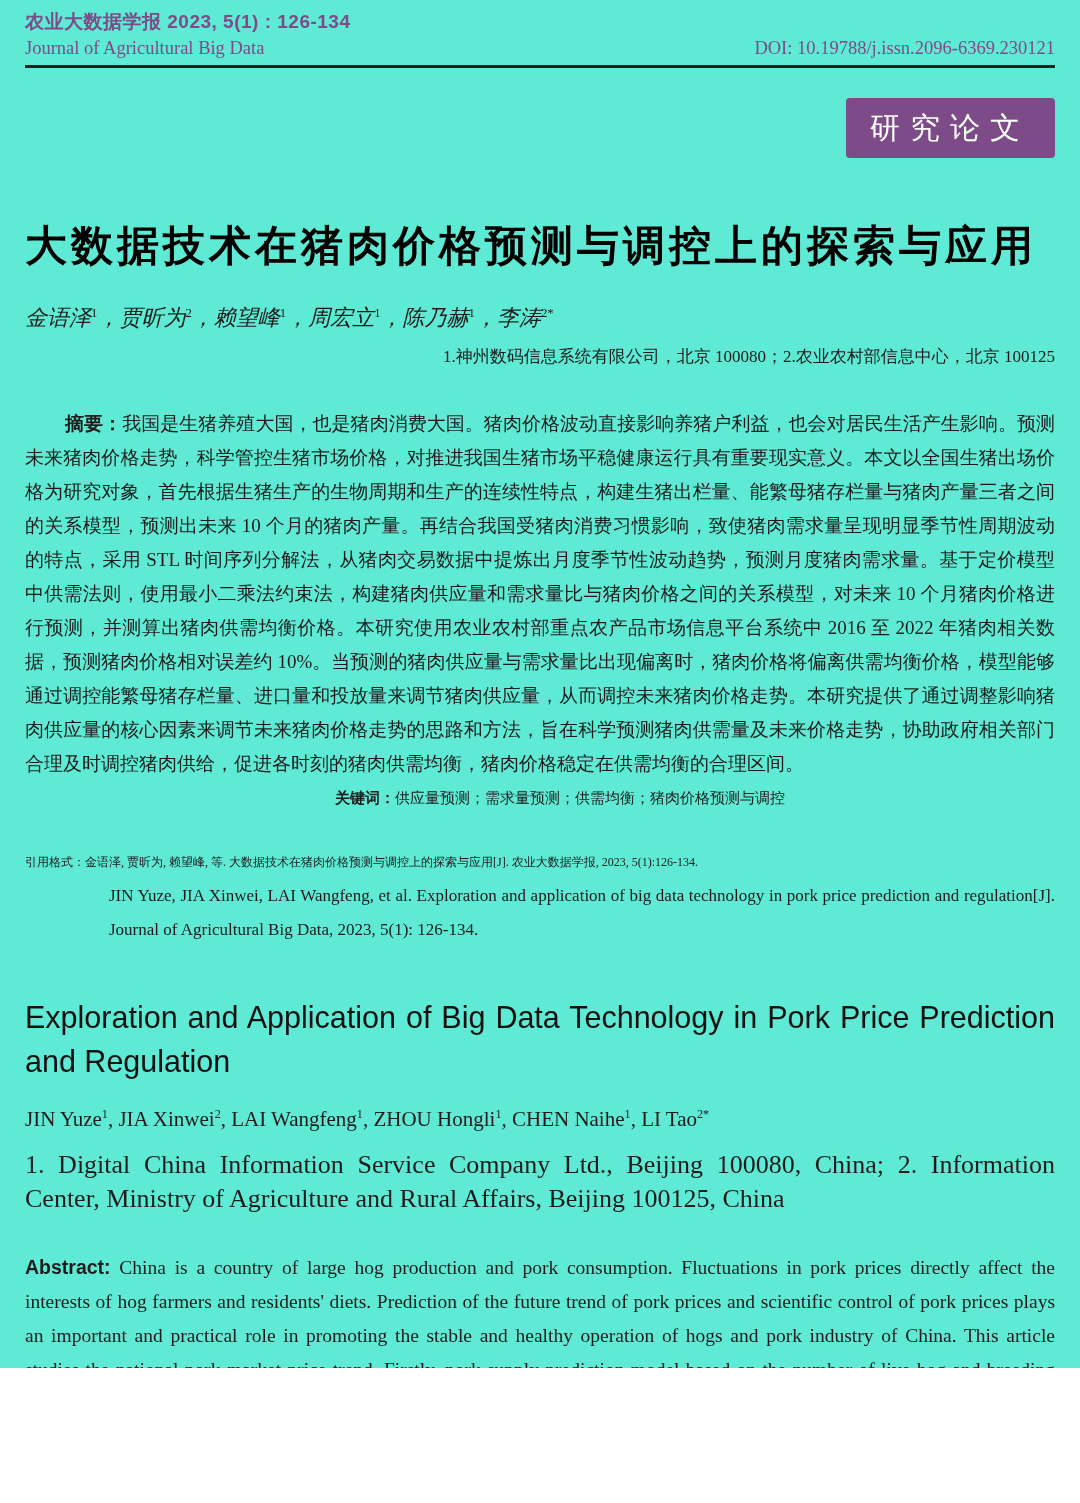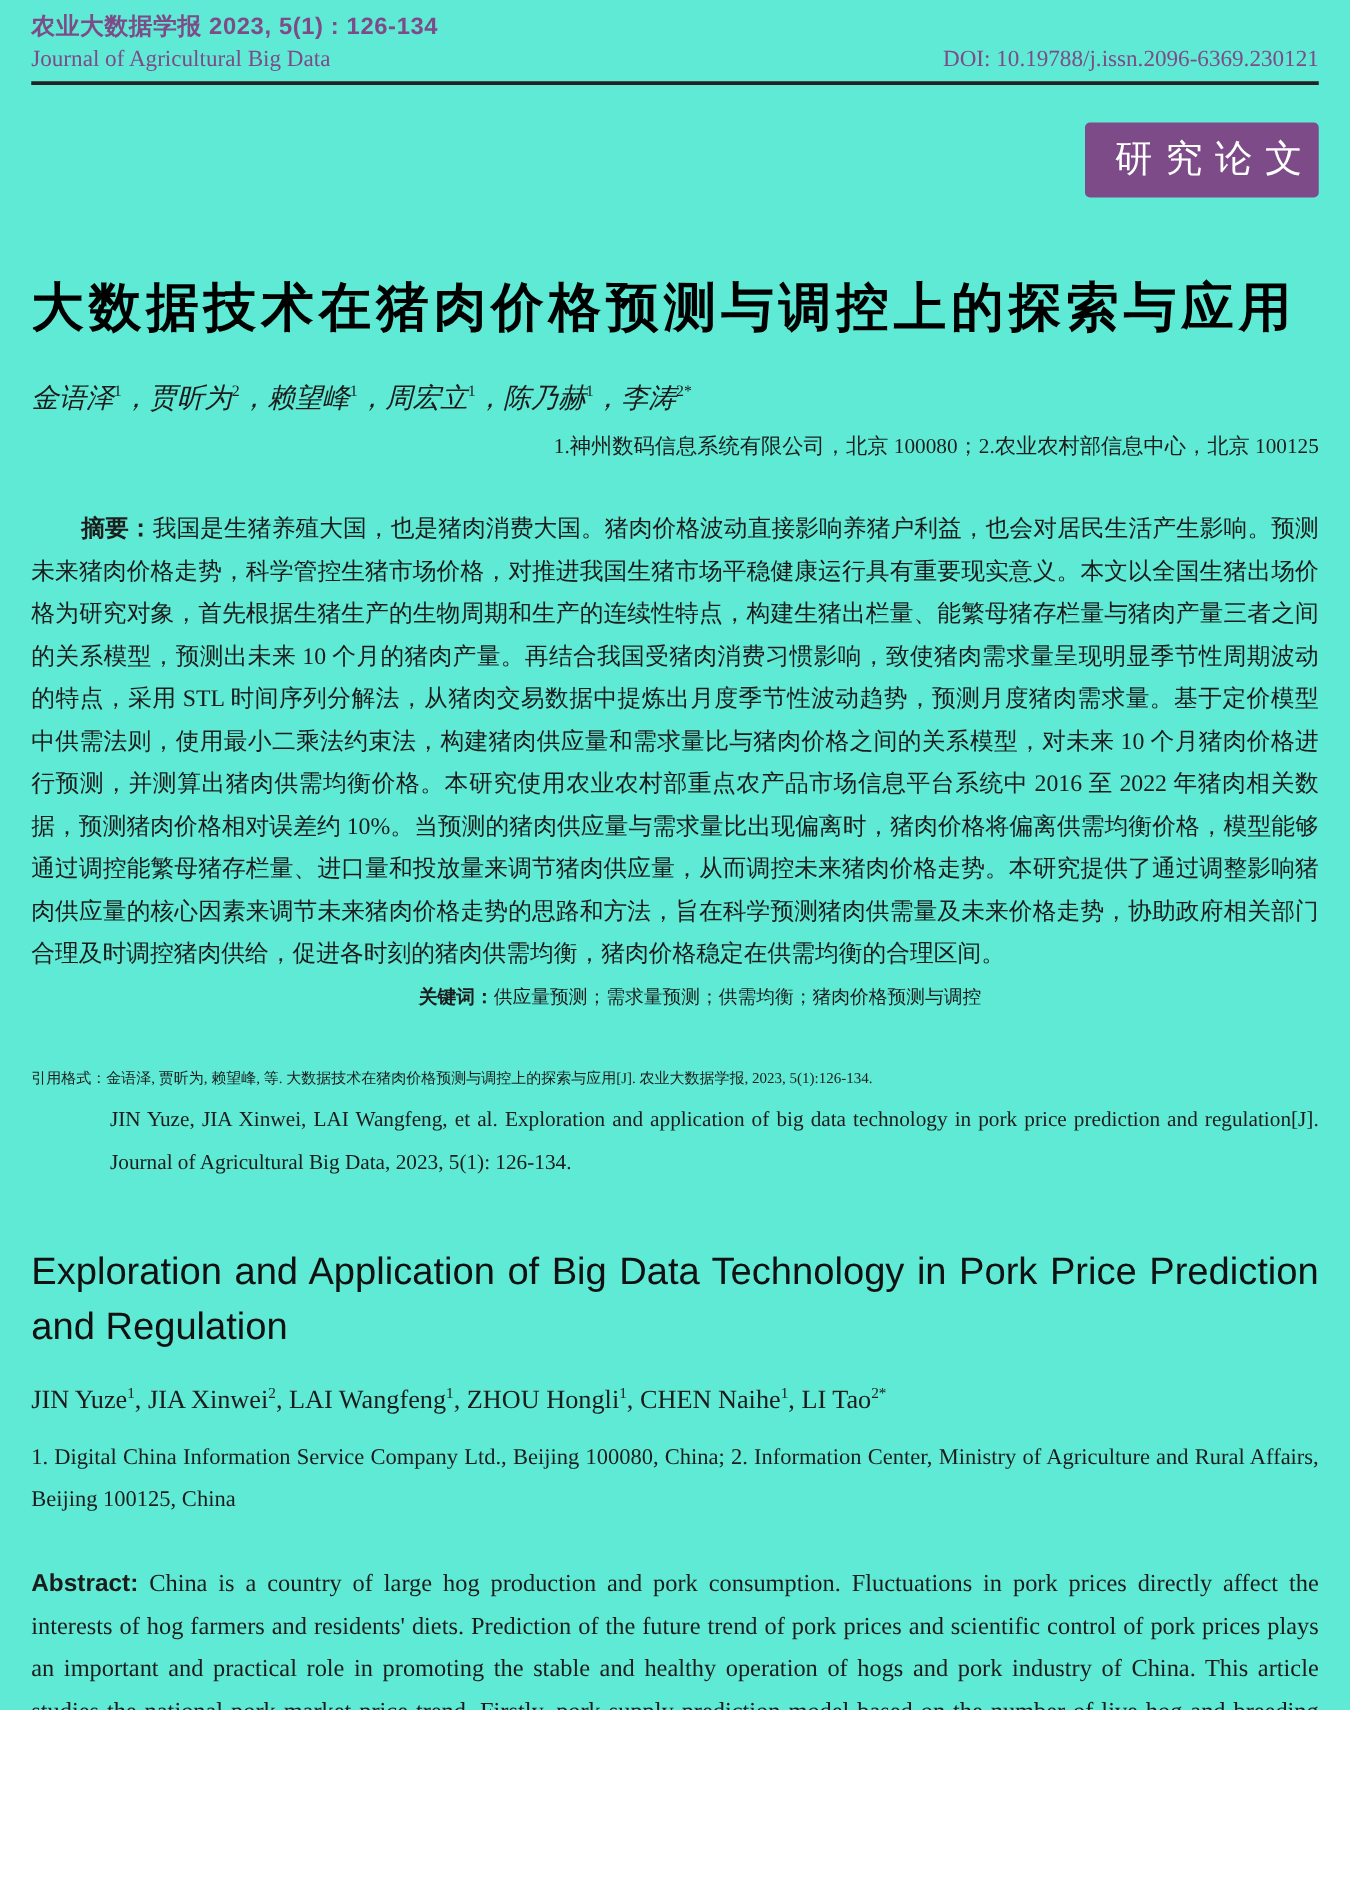--- a/index.html
+++ b/index.html
@@ -23,50 +23,50 @@
   .jr-row2{display:flex;justify-content:space-between;align-items:baseline;margin-top:2px;}
   .jr-en,.doi{font-size:18.5px;line-height:24px;color:#7d4b88;}
   .head-rule{border-top:3px solid #222;margin-top:5px;}
 
   .badge-row{display:flex;justify-content:flex-end;margin-top:30px;}
   .badge{
     background:#7d4b88;color:#ffffff;
     font-family:"Liberation Sans",sans-serif;
     font-size:30px;line-height:36px;
     letter-spacing:10px;
-    padding:12px 3px 12px 24px;
+    padding:12px 25px 12px 24px;
     border-radius:4px;
   }
 
   
   .title-cn{
     font-family:"Liberation Sans",sans-serif;
     font-weight:700;font-size:42px;line-height:52px;
     letter-spacing:4px;color:#000;
     margin:62px 0 0 0;
   }
   .authors-cn{margin-top:26px;font-size:22px;line-height:30px;font-style:italic;}
   .authors-cn sup,.authors-en sup{font-size:.58em;font-style:normal;}
   .affil-cn{margin-top:12px;font-size:17px;line-height:24px;text-align:right;}
 
   .abstract-cn{margin:38px 0 0 0;font-size:19px;line-height:34px;text-align:justify;}
   .keywords{margin:0;font-size:15px;line-height:34px;text-align:center;}
   .lbl-cn{font-family:"Liberation Sans",sans-serif;font-weight:700;font-style:normal;margin-left:40px;}
 
   .cite{margin:30px 0 0 0;font-size:12px;line-height:34px;}
-  .cite-en{margin:0 0 0 63px;font-size:17px;line-height:34px;text-align:justify;}
+  .cite-en{margin:0 0 0 84px;font-size:17px;line-height:34px;text-align:justify;}
 
   
   .title-en{
     font-family:"Liberation Sans",sans-serif;
     font-weight:400;font-size:30.5px;line-height:44px;
     color:#111;margin:48px 0 0 0;text-align:justify;
   }
   .authors-en{margin-top:16px;font-size:21px;line-height:30px;}
-  .affil-en{margin-top:14px;font-size:18px;line-height:34px;text-align:justify;}
+  .affil-en{margin-top:14px;font-size:26px;line-height:34px;text-align:justify;}
   .abstract-en{
     margin:34px 0 0 0;font-size:19.5px;line-height:34px;
     text-align:justify;max-height:140px;overflow:hidden;
   }
   .lbl-en{font-family:"Liberation Sans",sans-serif;font-weight:700;margin-top:12px;}
 
   
   .foot{position:absolute;left:25px;right:25px;top:1408px;}
   .foot-rule{width:292px;border-top:3px solid #222;}
   .received{margin:9px 0 0 0;font-size:16.5px;line-height:24px;}

